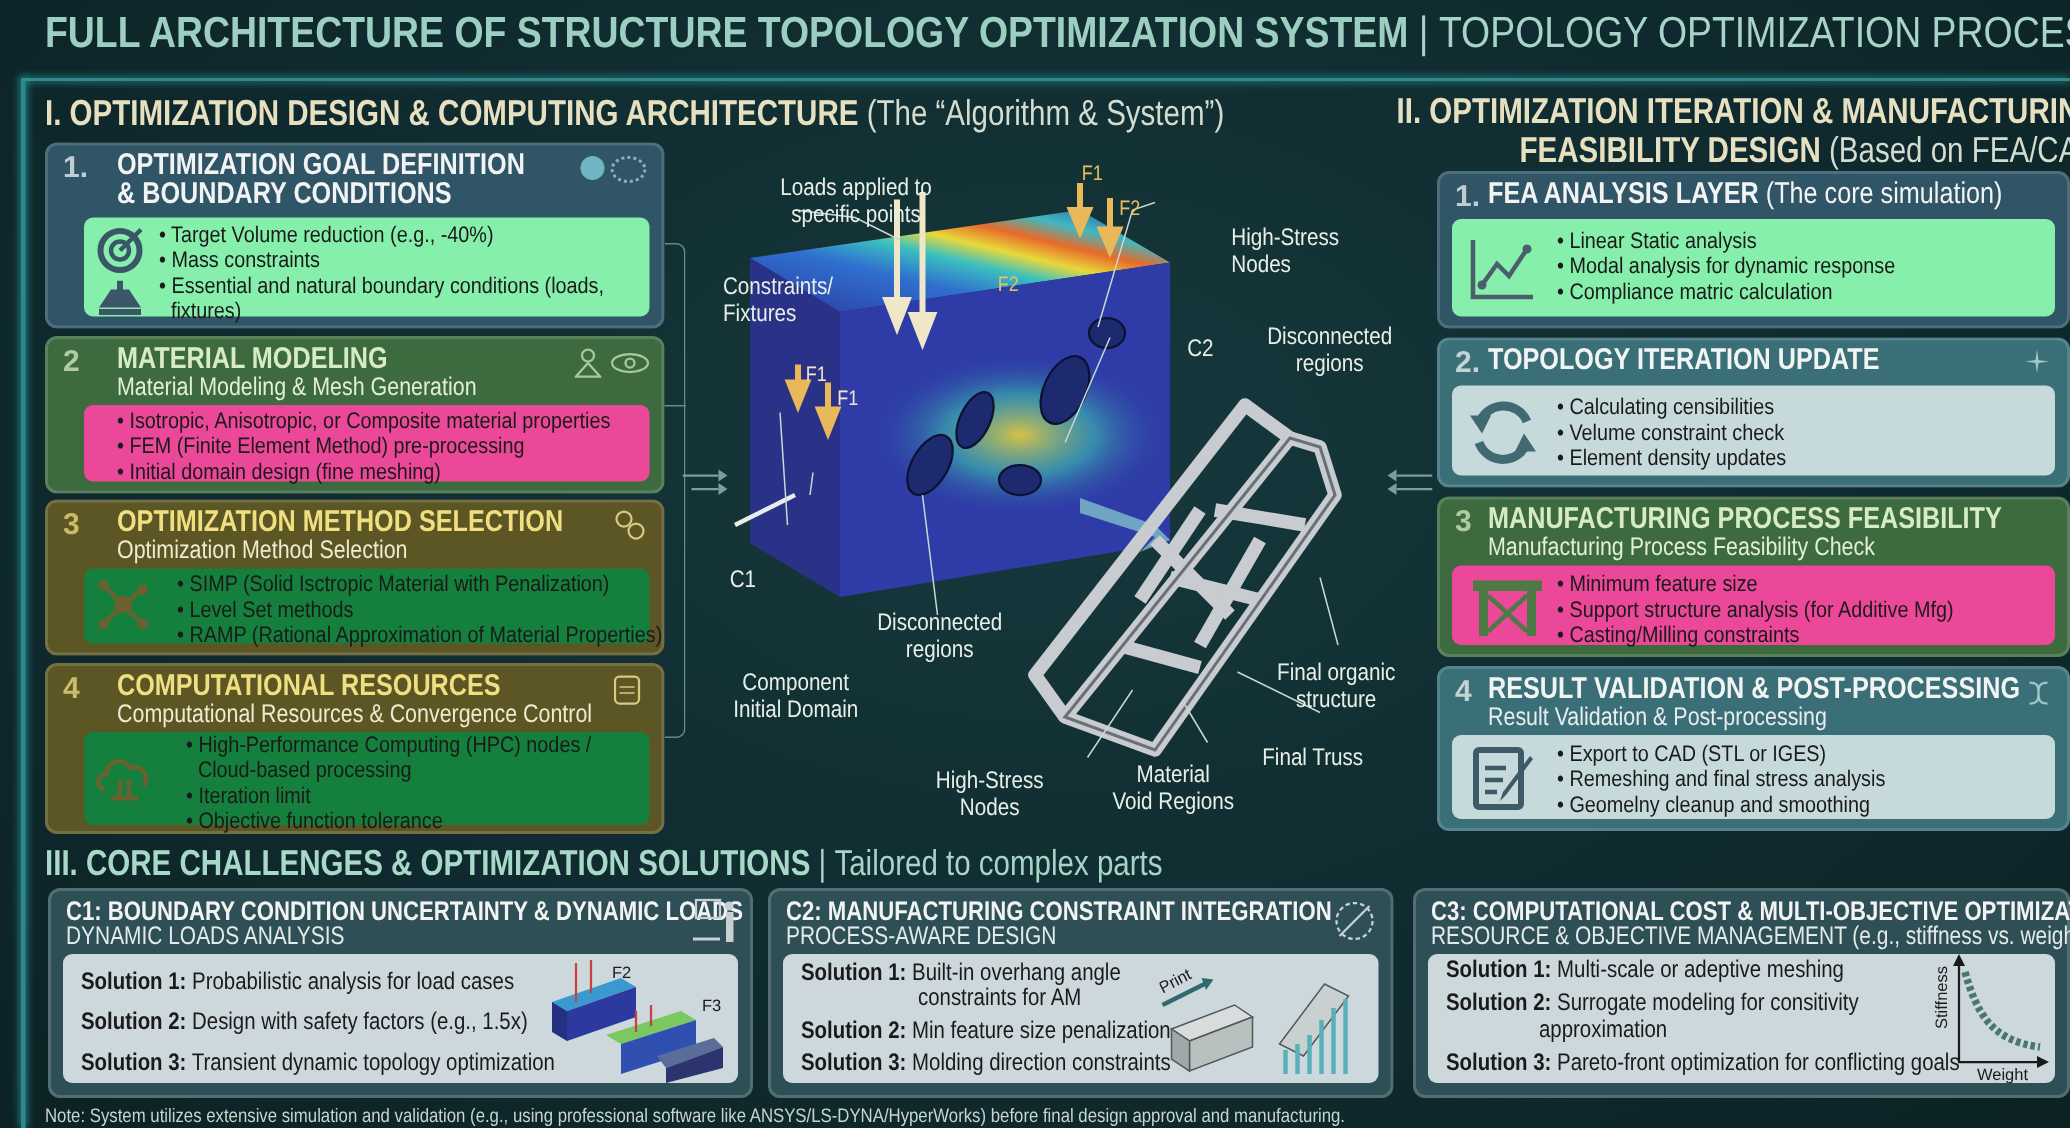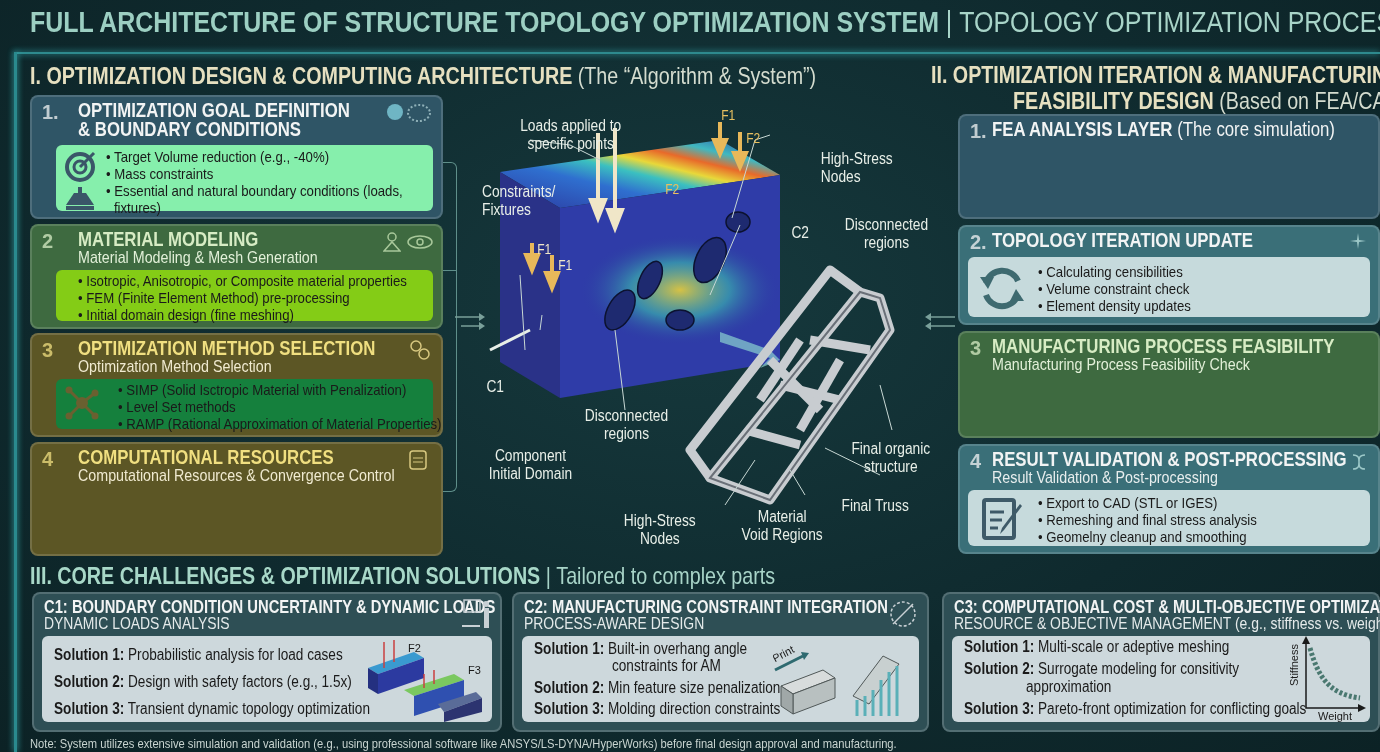--- a/index.html
+++ b/index.html
@@ -19,21 +19,21 @@
 .inner{position:absolute;left:24px;right:8px;border-radius:6px}
 .inner ul{list-style:none;position:absolute;font-size:15px;color:#1a1a1a;line-height:17px;transform:scaleX(0.88);transform-origin:left top;white-space:nowrap}
 .inner li::before{content:"• "}
 .icon{position:absolute}
 .c-blue{background:#2f5566}
 .c-blue .h,.c-blue .num{color:#f2f4f4}
 .c-blue .inner{background:#86efac}
 .c-green{background:#3e6a40}
 .c-green .h,.c-green .num{color:#d7ecc4}
 .c-green .sh{color:#e2f0d8}
-.c-green .inner{background:#84cc16}
+.c-green .inner{background:#ec4899}
 .c-olive{background:#5c5625}
 .c-olive .h,.c-olive .num{color:#f0df80}
 .c-olive .sh{color:#f0ead0}
 .c-olive .inner{background:#15803d}
 .c-teal{background:#3a6f78}
 .c-teal .h,.c-teal .num{color:#f2f4f4}
 .c-teal .sh{color:#e8eeee}
 .c-teal .inner{background:#c6dadc}
 .bot{position:absolute;top:592px;height:140px;background:#2e4f55;border-radius:8px;border:2px solid rgba(255,255,255,0.18)}
 .bot .h{position:absolute;left:10px;top:3px;font-size:18px;font-weight:bold;color:#f2f4f4;white-space:nowrap;transform:scaleX(0.82);transform-origin:left top}
@@ -143,20 +143,34 @@
 
 <div class="card c-olive" style="left:30px;top:442px;width:413px;height:114px">
   <span class="num">4</span>
   <span class="h">COMPUTATIONAL RESOURCES</span>
   <span class="sh" style="top:22px">Computational Resources &amp; Convergence Control</span>
   <svg class="icon" style="right:10px;top:6px" width="22" height="20">
       <rect x="1" y="1" width="16" height="18" rx="3" fill="none" stroke="#d8c880" stroke-width="1.5"></rect>
       <line x1="4" y1="8" x2="14" y2="8" stroke="#d8c880"></line>
       <line x1="4" y1="12" x2="14" y2="12" stroke="#d8c880"></line>
     </svg>
+  <div class="inner" style="top:44px;bottom:4px">
+    <svg class="icon" style="left:6px;top:14px" width="40" height="34">
+        <path d="M8 24 C2 24 2 14 9 14 C9 6 20 2 25 10 C32 8 38 14 34 22" fill="none" stroke="#6a6030" stroke-width="3"></path>
+        <line x1="18" y1="18" x2="18" y2="32" stroke="#6a6030" stroke-width="3"></line>
+        <line x1="24" y1="18" x2="24" y2="32" stroke="#6a6030" stroke-width="3"></line>
+        <line x1="12" y1="30" x2="30" y2="30" stroke="#6a6030" stroke-width="3"></line>
+      </svg>
+    <ul style="left:68px;top:0px">
+      <li>High-Performance Computing (HPC) nodes /</li>
+      <li style="padding-left:9px" class="cont">Cloud-based processing</li>
+      <li>Iteration limit</li>
+      <li>Objective function tolerance</li>
+    </ul>
+  </div>
 </div>
 <style>.inner li.cont::before{content:""}</style>
 
 <div class="connector" style="left:443px;top:162px;width:14px;height:330px;border-radius:0 6px 6px 0"></div>
 <div class="connector" style="left:443px;top:270px;width:14px;height:0;border-top:none"></div>
 <svg style="position:absolute;left:455px;top:312px" width="30" height="20">
     <line x1="0" y1="5" x2="24" y2="5" stroke="#7aa09a" stroke-width="1.5"></line>
     <path d="M24 1 L30 5 L24 9 Z" fill="#7aa09a"></path>
     <line x1="6" y1="14" x2="24" y2="14" stroke="#7aa09a" stroke-width="1.5"></line>
     <path d="M24 10 L30 14 L24 18 Z" fill="#7aa09a"></path>
@@ -282,20 +296,33 @@
 <svg style="position:absolute;left:925px;top:312px" width="30" height="20">
     <line x1="6" y1="5" x2="30" y2="5" stroke="#7aa09a" stroke-width="1.5"></line>
     <path d="M6 1 L0 5 L6 9 Z" fill="#7aa09a"></path>
     <line x1="6" y1="14" x2="30" y2="14" stroke="#7aa09a" stroke-width="1.5"></line>
     <path d="M6 10 L0 14 L6 18 Z" fill="#7aa09a"></path>
   </svg>
 
 <div class="card c-blue" style="left:958px;top:114px;width:422px;height:105px">
   <span class="num">1.</span>
   <span class="h" style="left:32px"><span>FEA ANALYSIS LAYER</span> <span style="font-weight:normal">(The core simulation)</span></span>
+  <div class="inner" style="top:30px;bottom:6px;left:8px">
+    <svg class="icon" style="left:10px;top:12px" width="46" height="44">
+        <path d="M4 2 L4 40 L44 40" fill="none" stroke="#4a5e6c" stroke-width="3"></path>
+        <path d="M10 32 L20 18 L28 26 L40 8" fill="none" stroke="#4a5e6c" stroke-width="3"></path>
+        <circle cx="10" cy="32" r="3" fill="#4a5e6c"></circle>
+        <circle cx="40" cy="8" r="3" fill="#4a5e6c"></circle>
+      </svg>
+    <ul style="left:70px;top:6px">
+      <li>Linear Static analysis</li>
+      <li>Modal analysis for dynamic response</li>
+      <li>Compliance matric calculation</li>
+    </ul>
+  </div>
 </div>
 
 <div class="card c-teal" style="left:958px;top:225px;width:422px;height:100px">
   <span class="num">2.</span>
   <span class="h" style="left:32px">TOPOLOGY ITERATION UPDATE</span>
   <svg class="icon" style="right:12px;top:6px" width="16" height="16">
       <path d="M8 0 L9 7 L16 8 L9 9 L8 16 L7 9 L0 8 L7 7 Z" fill="#9cc8c8"></path>
     </svg>
   <div class="inner" style="top:30px;bottom:6px;left:8px">
     <svg class="icon" style="left:12px;top:10px" width="44" height="44">
@@ -309,20 +336,34 @@
       <li>Velume constraint check</li>
       <li>Element density updates</li>
     </ul>
   </div>
 </div>
 
 <div class="card c-green" style="left:958px;top:331px;width:422px;height:107px">
   <span class="num">3</span>
   <span class="h" style="left:32px">MANUFACTURING PROCESS FEASIBILITY</span>
   <span class="sh" style="left:32px;top:22px">Manufacturing Process Feasibility Check</span>
+  <div class="inner" style="top:44px;bottom:6px;left:8px">
+    <svg class="icon" style="left:14px;top:8px" width="46" height="40">
+        <rect x="0" y="2" width="46" height="7" fill="#4d7a44"></rect>
+        <rect x="4" y="9" width="6" height="30" fill="#4d7a44"></rect>
+        <rect x="36" y="9" width="6" height="30" fill="#4d7a44"></rect>
+        <line x1="10" y1="12" x2="36" y2="36" stroke="#4d7a44" stroke-width="3"></line>
+        <line x1="36" y1="12" x2="10" y2="36" stroke="#4d7a44" stroke-width="3"></line>
+      </svg>
+    <ul style="left:70px;top:4px">
+      <li>Minimum feature size</li>
+      <li>Support structure analysis (for Additive Mfg)</li>
+      <li>Casting/Milling constraints</li>
+    </ul>
+  </div>
 </div>
 
 <div class="card c-teal" style="left:958px;top:444px;width:422px;height:110px">
   <span class="num">4</span>
   <span class="h" style="left:32px">RESULT VALIDATION &amp; POST-PROCESSING</span>
   <span class="sh" style="left:32px;top:22px">Result Validation &amp; Post-processing</span>
   <svg class="icon" style="right:10px;top:6px" width="18" height="20">
       <path d="M3 3 C15 3 3 17 15 17 M15 3 C3 3 15 17 3 17" fill="none" stroke="#9cc8c8" stroke-width="1.5"></path>
     </svg>
   <div class="inner" style="top:44px;bottom:6px;left:8px">

